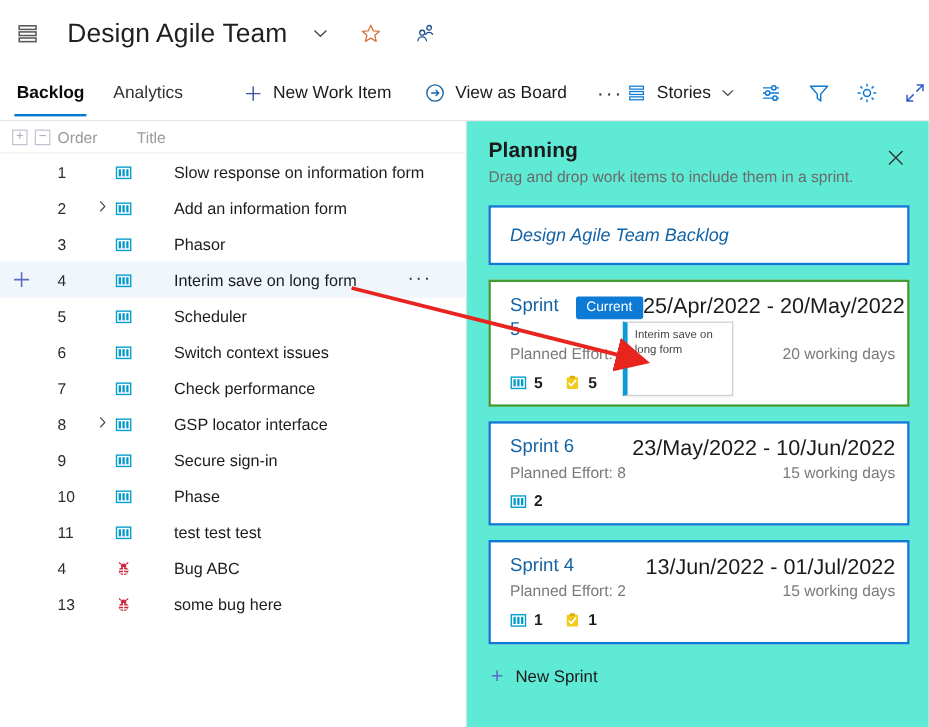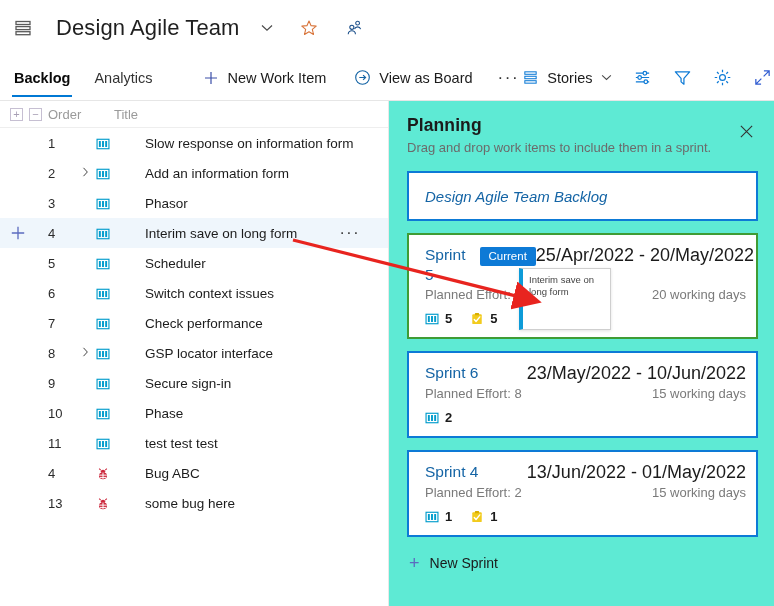--- a/index.html
+++ b/index.html
@@ -570,21 +570,21 @@
                   <rect x="10.5" y="4.6" width="2.2" height="6.8" fill="#009ccc"></rect>
                 </svg>
               </span>
               <span>2</span>
             </span>
           </div>
         </div>
         <div class="card sprint">
           <div class="sp-top">
             <span class="sp-name">Sprint 4</span>
-            <span class="sp-dates">13/Jun/2022 - 01/May/2022</span>
+            <span class="sp-dates">13/Jun/2022 - 01/Jul/2022</span>
           </div>
           <div class="sp-mid">
             <span class="sp-effort">Planned Effort: 2</span>
             <span class="sp-days">15 working days</span>
           </div>
           <div class="sp-counts">
             <span class="cnt">
               <span class="gl">
                 <svg width="14" height="14" viewBox="0 0 16 16">
                   <rect x="1.2" y="2.6" width="13.6" height="10.8" fill="none" stroke="#009ccc" stroke-width="1.3"></rect>

